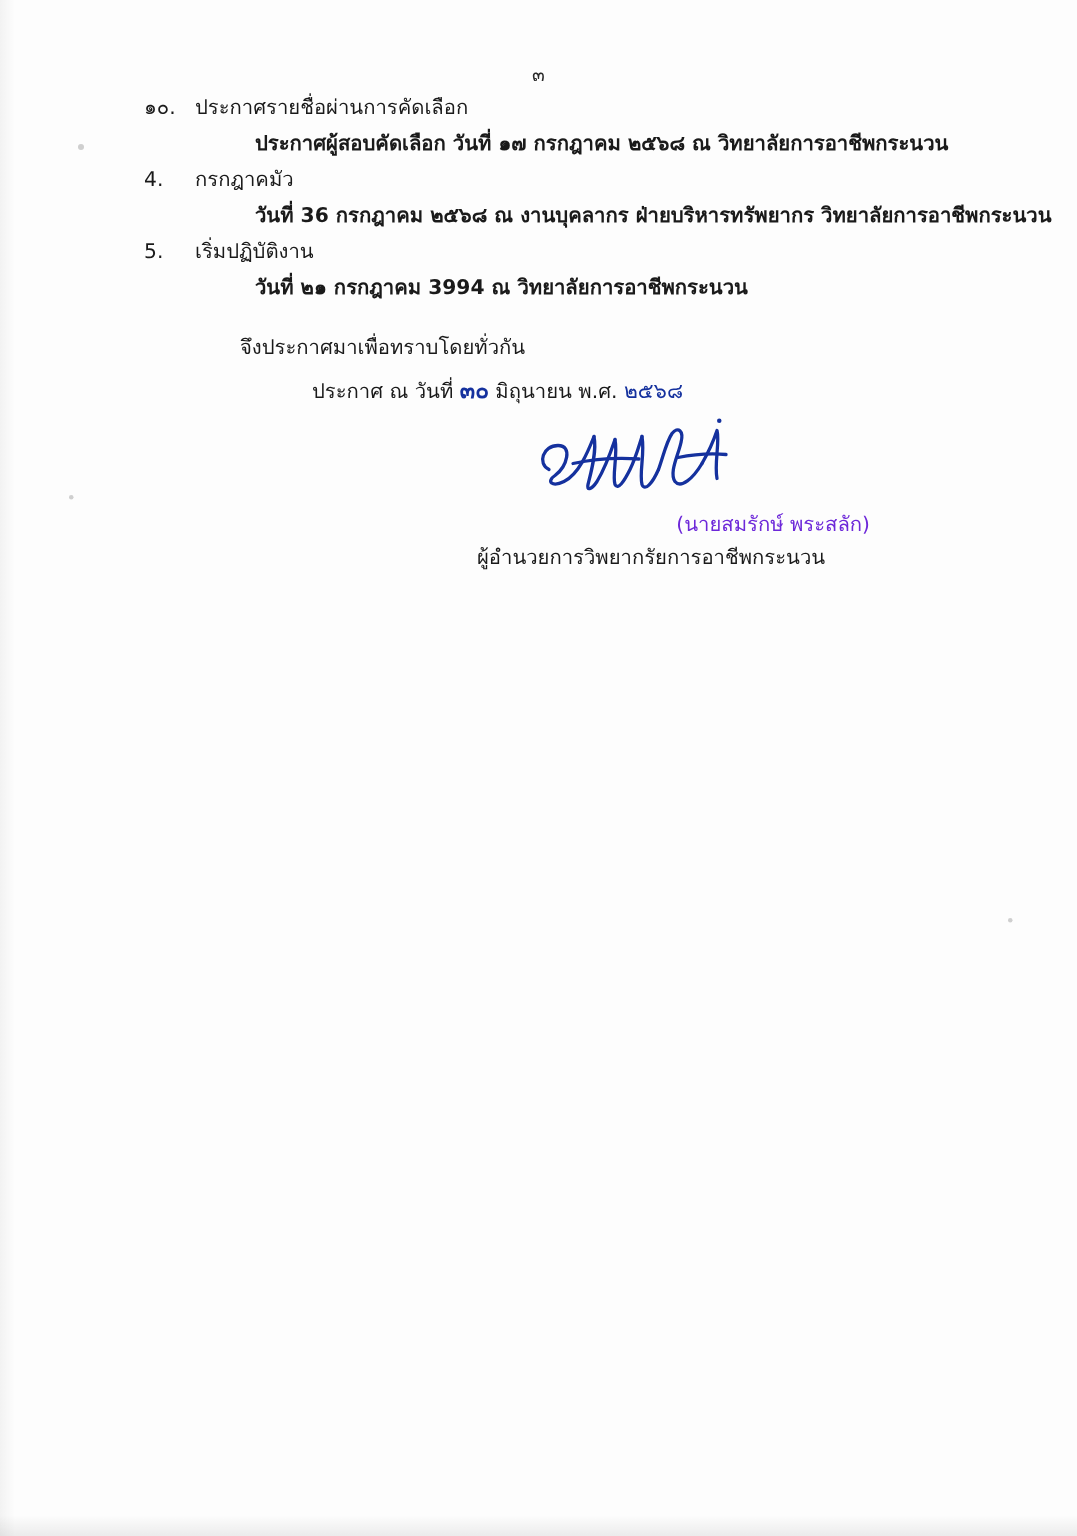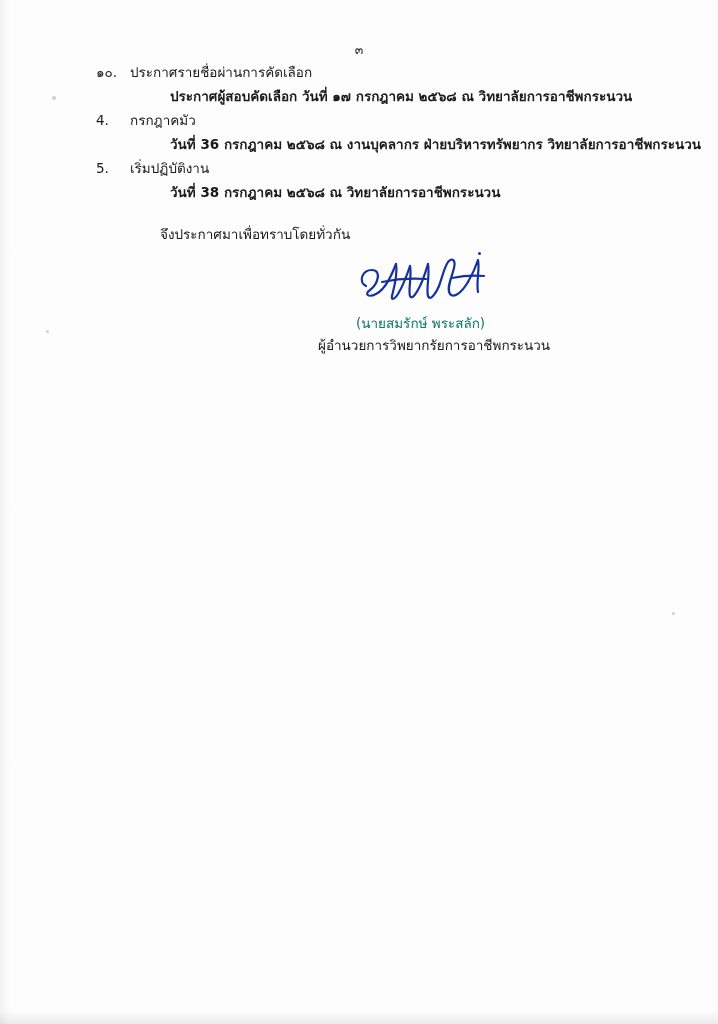--- a/index.html
+++ b/index.html
@@ -99,20 +99,21 @@
   .body-line.indent-small {
     padding-left: 128px;
   }
 
   .closing {
     padding-left: 160px;
     font-size: 13.5px;
     line-height: 24px;
     margin-top: 18px;
     color: #1a1a1a;
+    font-family: Liberation Mono, monospace;
   }
   .datestamp {
     padding-left: 208px;
     font-size: 13.5px;
     line-height: 24px;
     margin-top: 2px;
     color: #1a1a1a;
     position: relative;
   }
   .handwritten-date {
@@ -144,21 +145,22 @@
     width: 3px;
     height: 3px;
     background: #15319e;
     border-radius: 50%;
   }
 
   .signer-name {
     padding-left: 356px;
     font-size: 13.5px;
     line-height: 22px;
-    color: #0f766e;
+    color: #6d28d9;
+    text-align: right;
   }
   .signer-title {
     padding-left: 318px;
     font-size: 13.5px;
     line-height: 22px;
     color: #1a1a1a;
   }
 </style>
 </head>
 <body>
@@ -189,25 +191,32 @@
         <span class="heading-text">กรกฎาคมัว</span>
       </div>
       <div class="body-line">วันที่ 36 กรกฎาคม ๒๕๖๘ ณ งานบุคลากร ฝ่ายบริหารทรัพยากร วิทยาลัยการอาชีพกระนวน</div>
     </div>
 
     <div class="section">
       <div class="heading-row">
         <span class="heading-num">5.</span>
         <span class="heading-text">เริ่มปฏิบัติงาน</span>
       </div>
-      <div class="body-line">วันที่ 38 กรกฎาคม ๒๕๖๘ ณ วิทยาลัยการอาชีพกระนวน</div>
+      <div class="body-line">วันที่ ๒๑ กรกฎาคม 3994 ณ วิทยาลัยการอาชีพกระนวน</div>
     </div>
 
     <div class="closing">จึงประกาศมาเพื่อทราบโดยทั่วกัน</div>
 
+    <div class="datestamp">
+      <span>ประกาศ   ณ   วันที่</span>
+      <span class="handwritten-date">๓๐</span>
+      <span>มิถุนายน</span>
+      <span>พ.ศ.</span>
+      <span class="handwritten-date-tail">๒๕๖๘</span>
+    </div>
 
     <div class="signature-area">
       <div class="sig-dot"></div>
       <svg class="signature-svg" width="140" height="64" viewBox="0 0 140 64">
         <g fill="none" stroke="#15319e" stroke-width="2.2" stroke-linecap="round" stroke-linejoin="round">
           <path d="M14 38 C6 34, 10 22, 20 22 C30 22, 26 36, 18 42 C12 46, 16 50, 24 46 C34 41, 40 26, 44 16"></path>
           <path d="M44 16 C46 26, 42 40, 40 48 C39 52, 42 52, 46 46 C52 36, 56 24, 58 18"></path>
           <path d="M58 18 C60 28, 56 42, 58 48 C60 52, 64 46, 68 38 C72 30, 74 22, 76 16"></path>
           <path d="M76 16 C78 28, 74 40, 76 48 C78 53, 83 47, 87 38"></path>
           <path d="M87 38 C90 30, 92 20, 96 14 C100 9, 104 12, 102 20 C100 29, 94 40, 98 46 C102 51, 110 44, 116 34"></path>

